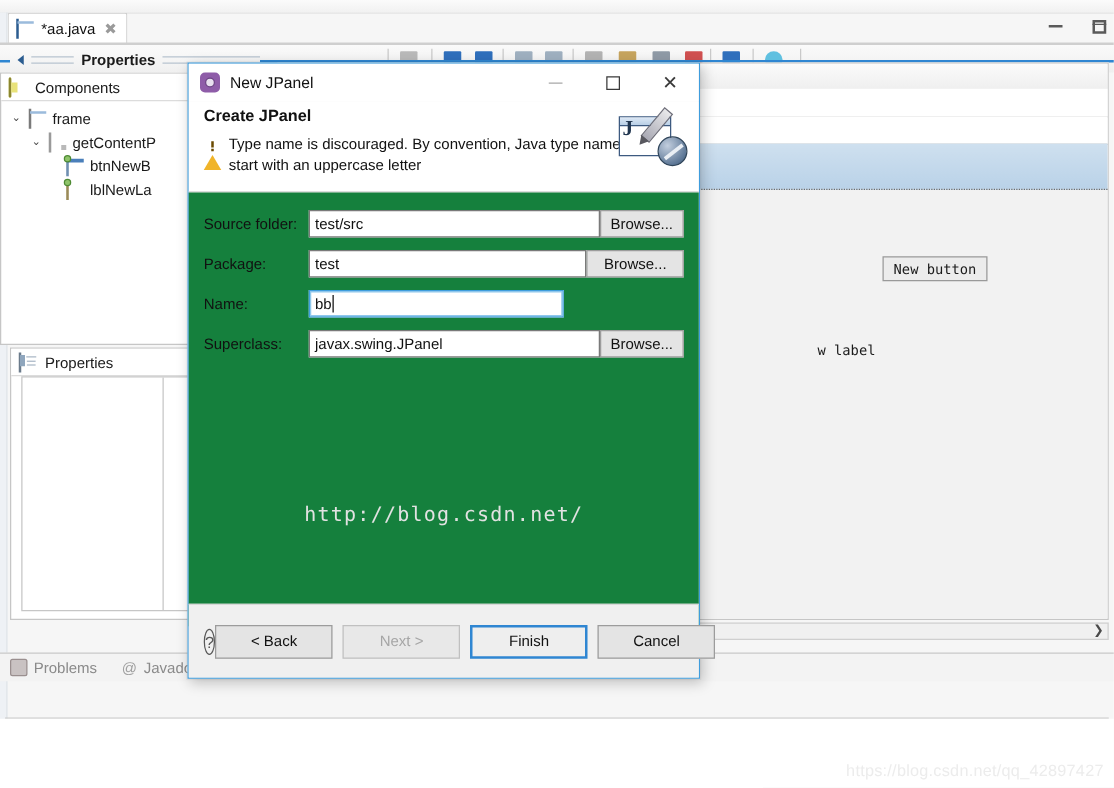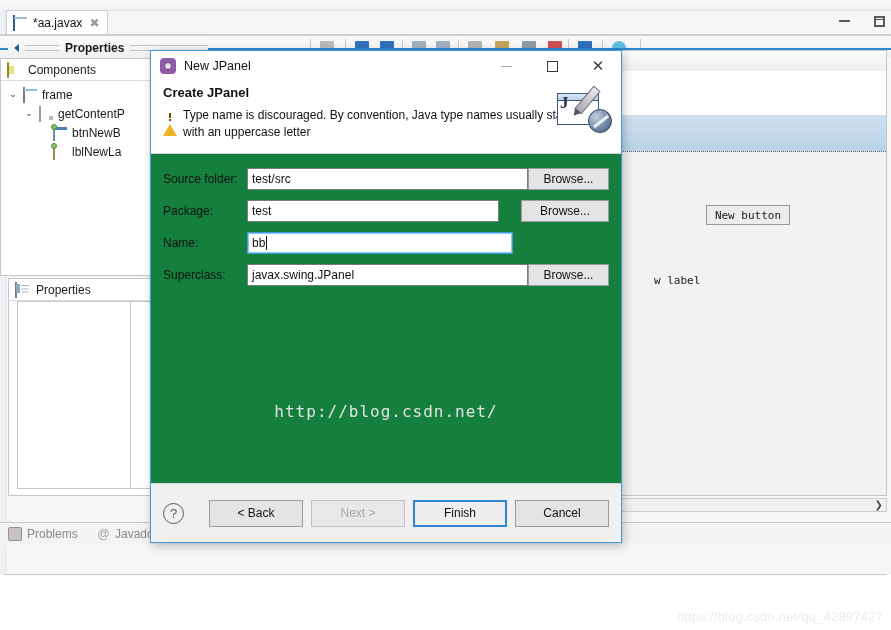--- a/index.html
+++ b/index.html
@@ -405,21 +405,21 @@
     position: absolute;
     right: 8px; bottom: 6px;
     font-size: 13px; color: #ececec;
     letter-spacing: 0.2px;
   }
 
   
   #dialog {
     position: absolute;
     left: 150px; top: 50px;
-    width: 472px; height: 493px;
+    width: 410px; height: 493px;
     background: #f0f0f0;
     border: 1px solid #3f9ddd;
     box-sizing: border-box;
     box-shadow: 0 0 0 1px rgba(0,0,0,0.04), 2px 3px 10px rgba(0,0,0,0.22);
     z-index: 50;
   }
   .dlg-titlebar {
     position: relative;
     height: 30px;
     background: #ffffff;
@@ -638,21 +638,21 @@
     <div class="win-min"></div>
     <div class="win-max"></div>
   </div>
 
   <div class="left-edge"></div>
 
   <div class="editor-tab">
     <span class="ic">
       <span class="ic-frame" style="border-color:#2b5c90"></span>
     </span>
-    <span class="tab-label">*aa.javax</span>
+    <span class="tab-label">*aa.java</span>
     <span class="tab-close">✖</span>
   </div>
   <div class="tab-underline"></div>
 
   <div class="toolbar-row">
     <div class="tb-sep" style="left:310px"></div>
     <div class="tb-icon" style="left:320px;background:#b9b9b9"></div>
     <div class="tb-sep" style="left:345px"></div>
     <div class="tb-icon" style="left:355px;background:#2f6fbc"></div>
     <div class="tb-icon" style="left:380px;background:#2f6fbc"></div>

